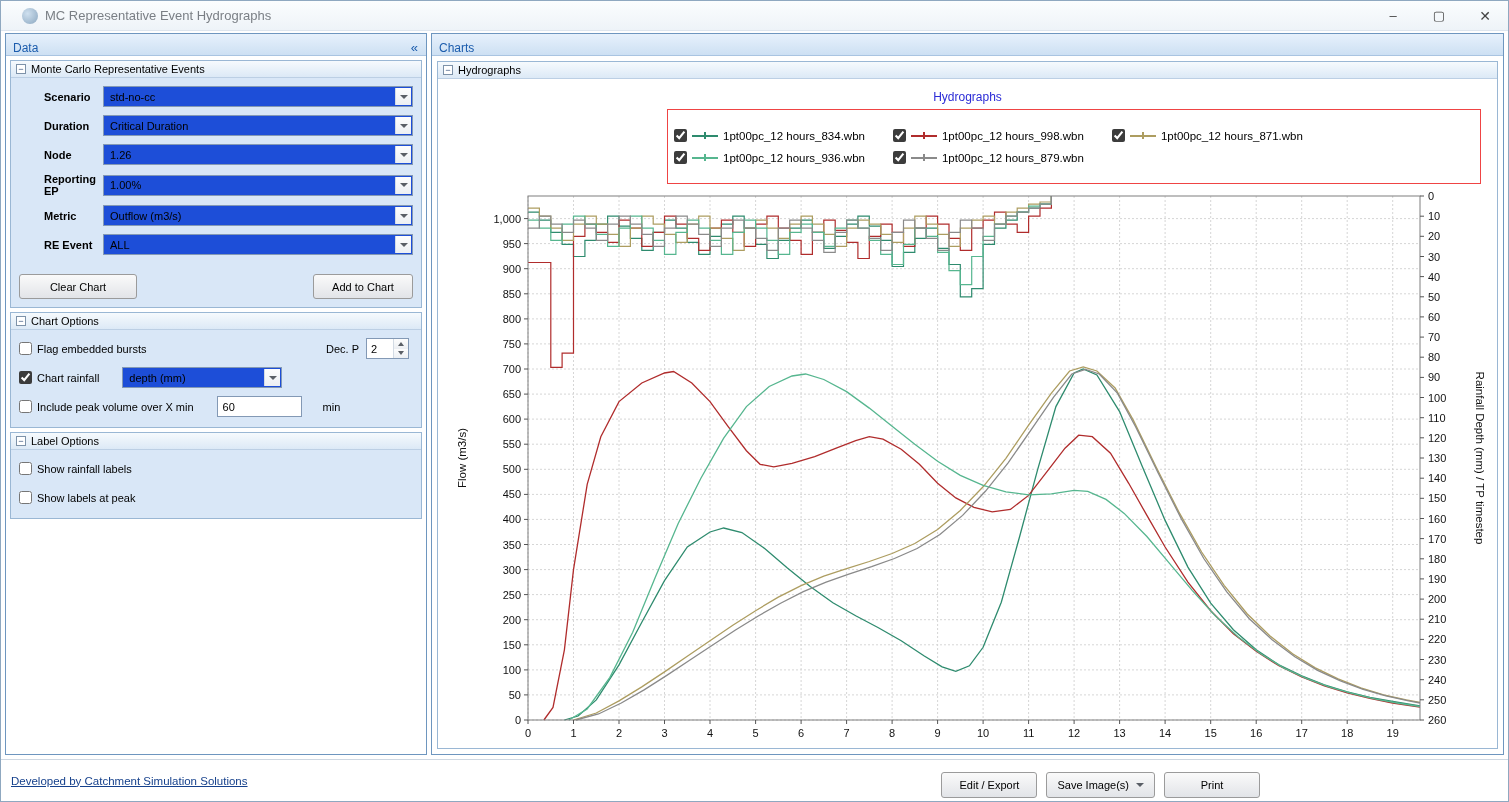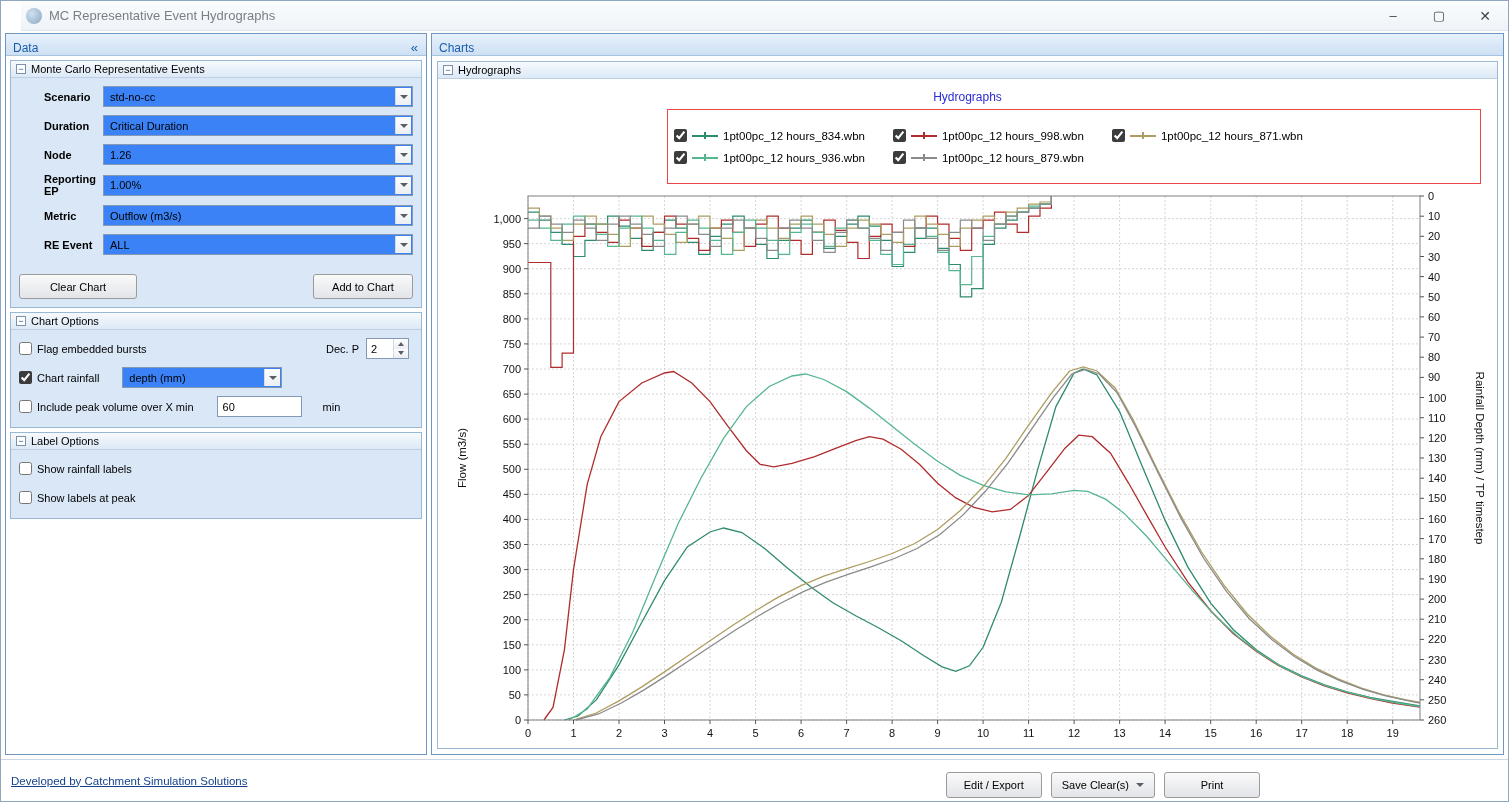--- a/index.html
+++ b/index.html
@@ -4,21 +4,21 @@
 <style>
   * { box-sizing: border-box; margin: 0; padding: 0; }
   html,body { width:1509px; height:802px; overflow:hidden; background:#fff;
               font-family:"Liberation Sans", sans-serif; }
   .window { width:1509px; height:802px; display:flex; flex-direction:column;
             border:1px solid #8fa8c0; background:#fff; }
 
   
   .titlebar { height:30px; flex:0 0 30px; display:flex; align-items:center;
               background:linear-gradient(#fbfdfe,#eef3f8); border-bottom:1px solid #dde5ee;
-              padding-left:5px;margin-left:20px; }
+              padding-left:21px; }
   .app-icon { width:16px; height:16px; border-radius:50%;
               background:radial-gradient(circle at 35% 35%, #cfe0ef, #9fb8ce 70%, #7e9cb8);
               margin-right:7px; flex:0 0 16px; }
   .title { font-size:13px; color:#7a7f85; }
   .win-controls { margin-left:auto; display:flex; height:100%; }
   .wbtn { width:46px; height:100%; display:flex; align-items:center; justify-content:center;
           font-size:13px; color:#444; }
   .wbtn.close { font-size:14px; }
 
   
@@ -40,21 +40,21 @@
   .group-header { display:flex; align-items:center; gap:5px; padding:2px 5px;
                   background:linear-gradient(#f6fafd,#dcE9f6); border-bottom:1px solid #bccfe4;
                   font-size:11px; color:#000; }
   .mini-box { width:10px; height:10px; border:1px solid #7d92a9; background:#fff;
               font-size:9px; line-height:8px; text-align:center; color:#33507a; }
   .group-body { background:#d9e7f7; padding:8px; }
 
   
   .form-grid { display:grid; grid-template-columns:80px 1fr; gap:8px 4px; align-items:center; }
   .flabel { font-size:11px; font-weight:bold; color:#000;margin-left:25px; }
-  .combo { position:relative; height:21px; background:#3b82f6; border:1px solid #8399b5;
+  .combo { position:relative; height:21px; background:#1d4ed8; border:1px solid #8399b5;
            display:flex; align-items:center; padding:0 20px 0 6px; font-size:11px; color:#000; }
   .combo-arrow { position:absolute; right:1px; top:1px; bottom:1px; width:16px;
                  background:linear-gradient(#fdfdfd,#eceff3); border-left:1px solid #d3dbe4;
                  display:flex; align-items:center; justify-content:center; }
   .combo-arrow::after { content:""; border-left:4px solid transparent; border-right:4px solid transparent;
                         border-top:4px solid #5a5f66; }
   .btn-row { display:flex; justify-content:space-between; margin-top:11px; }
   button.ui-btn { height:25px; font-size:11px; font-family:"Liberation Sans",sans-serif;
                   border:1px solid #9b9b9b; border-radius:3px; color:#000;
                   background:linear-gradient(#fafafa,#e2e4e8); padding:0 10px;margin-top:8px; }
@@ -499,20 +499,20 @@
       </div>
     </div>
 
   </div>
 
   <div class="footer">
     <a href="#" class="credit">Developed by Catchment Simulation Solutions</a>
     <div class="footer-btns">
       <button class="ui-btn">Edit / Export</button>
       <button class="ui-btn split">
-        <span>Save Clear(s)</span>
+        <span>Save Image(s)</span>
         <span class="split-arrow"></span>
       </button>
       <button class="ui-btn">Print</button>
     </div>
   </div>
 
 </div>
 
 </body></html>

